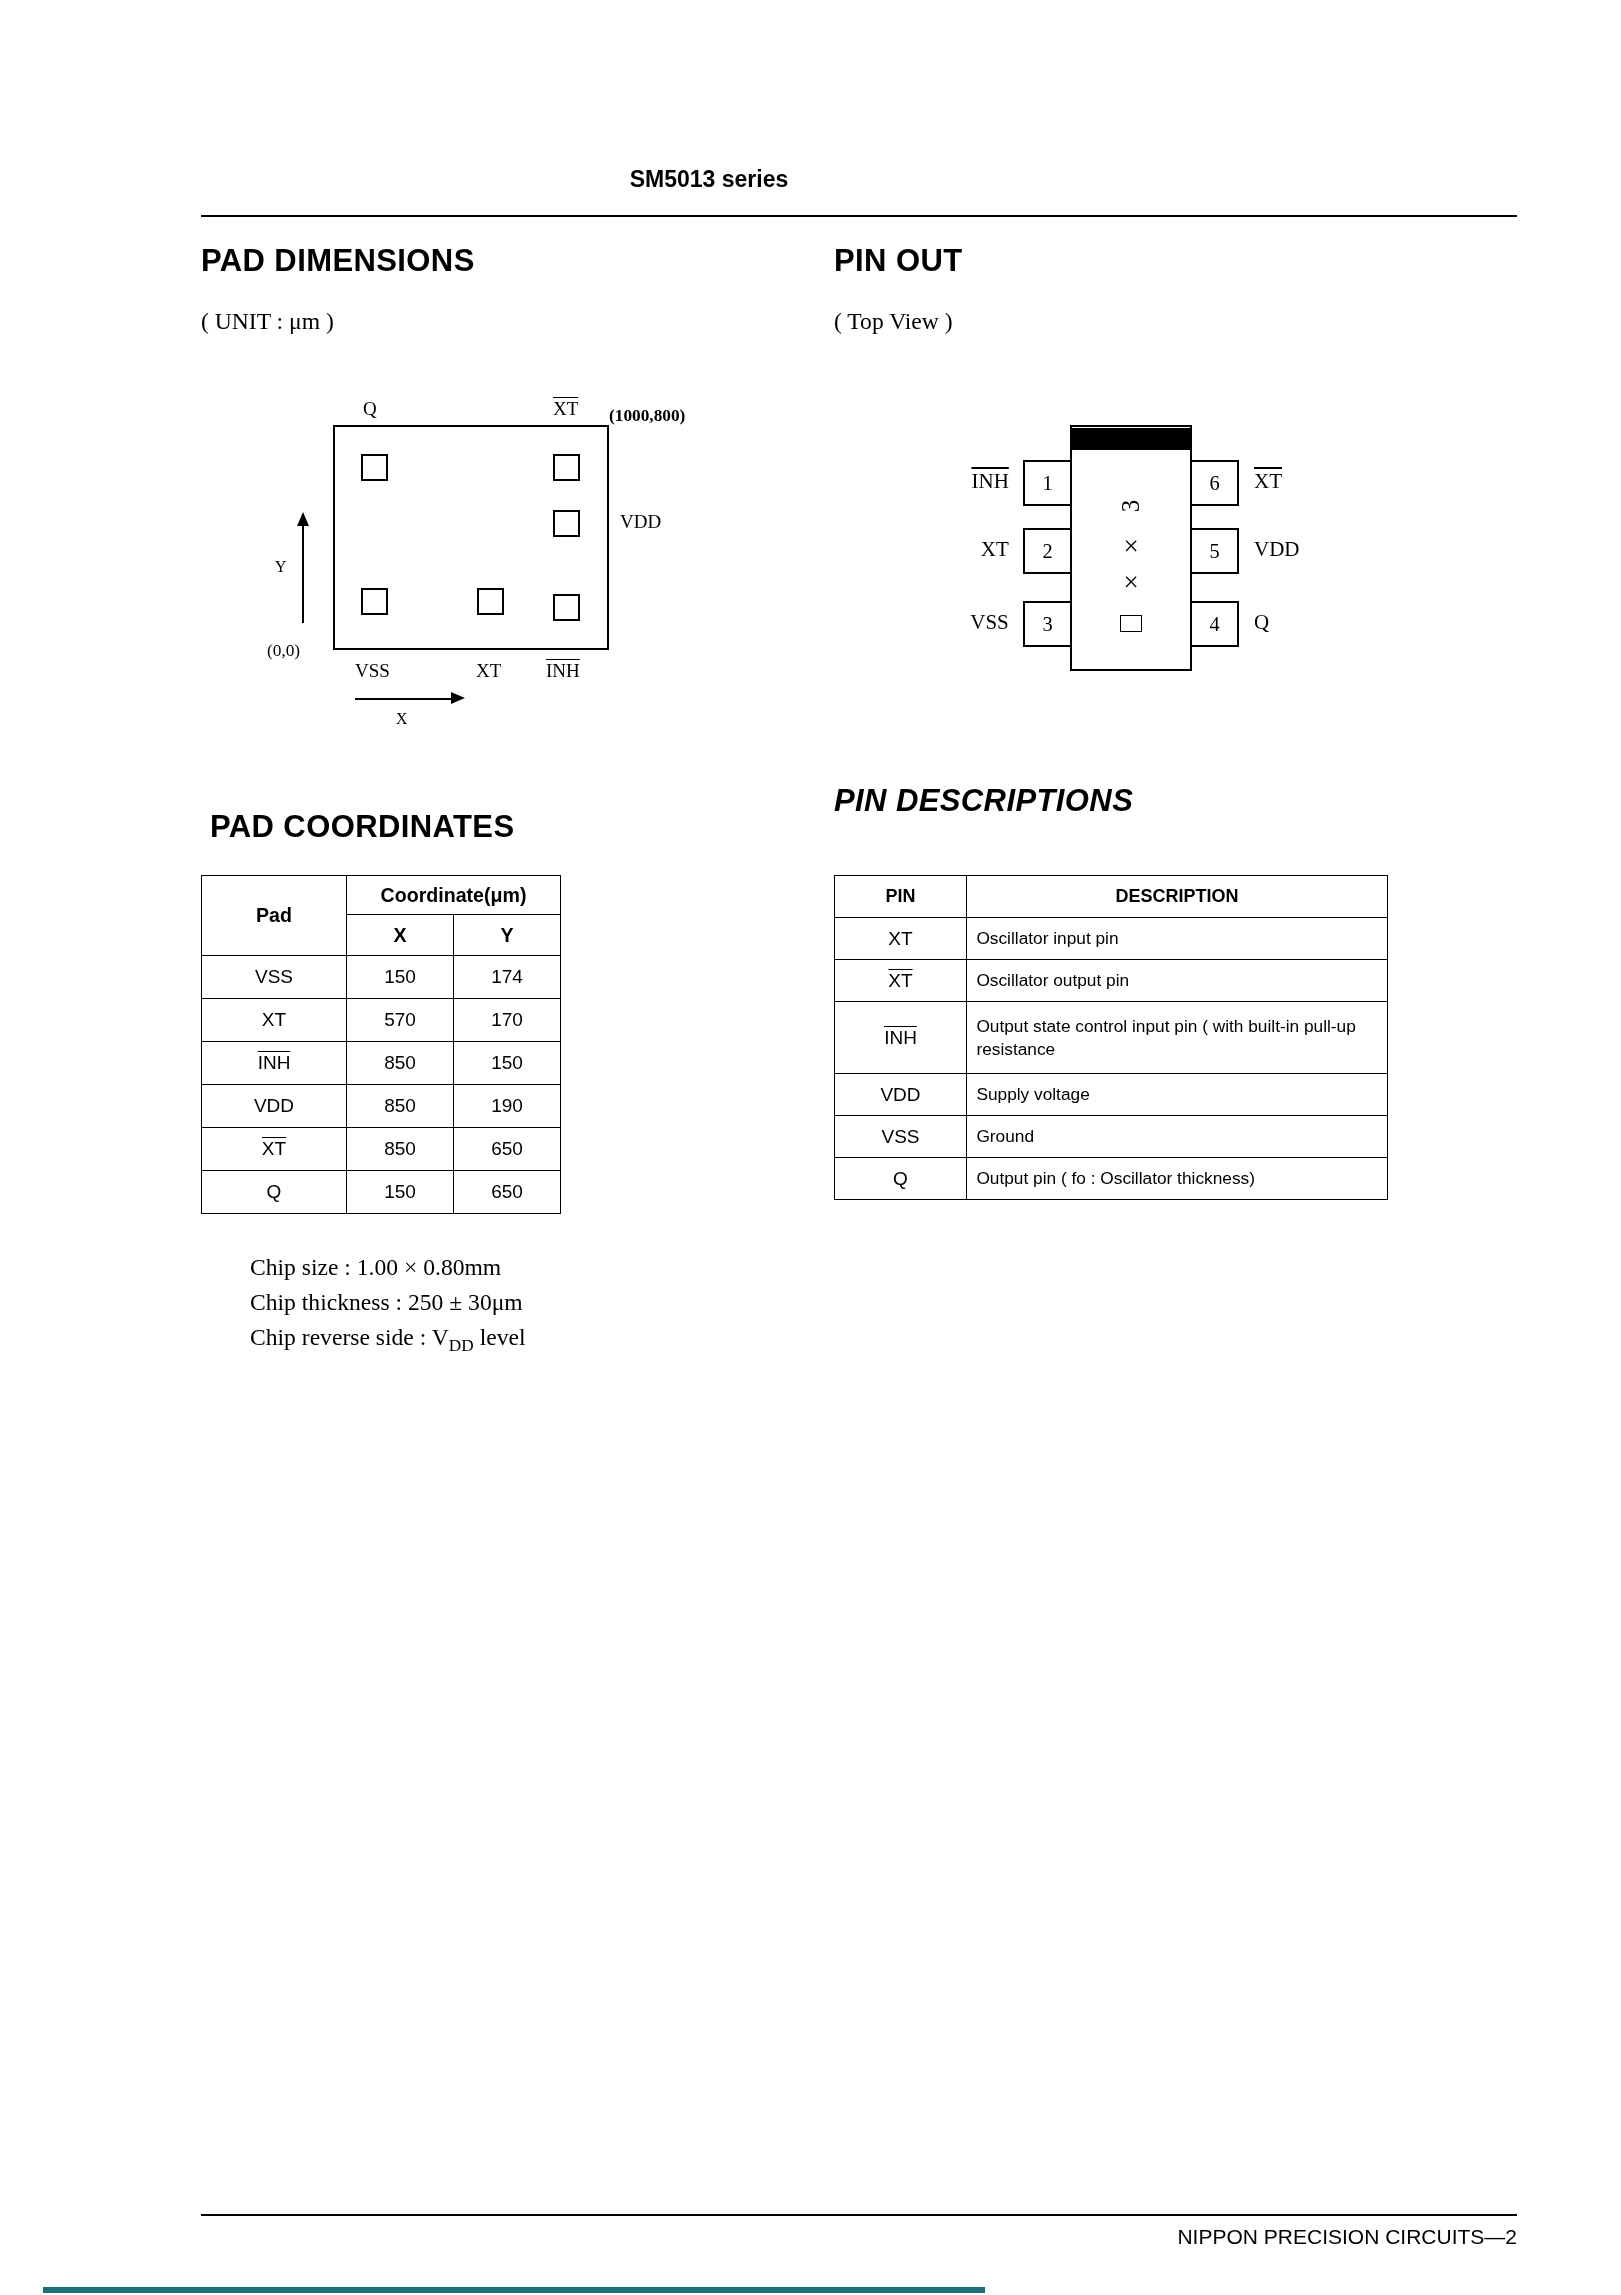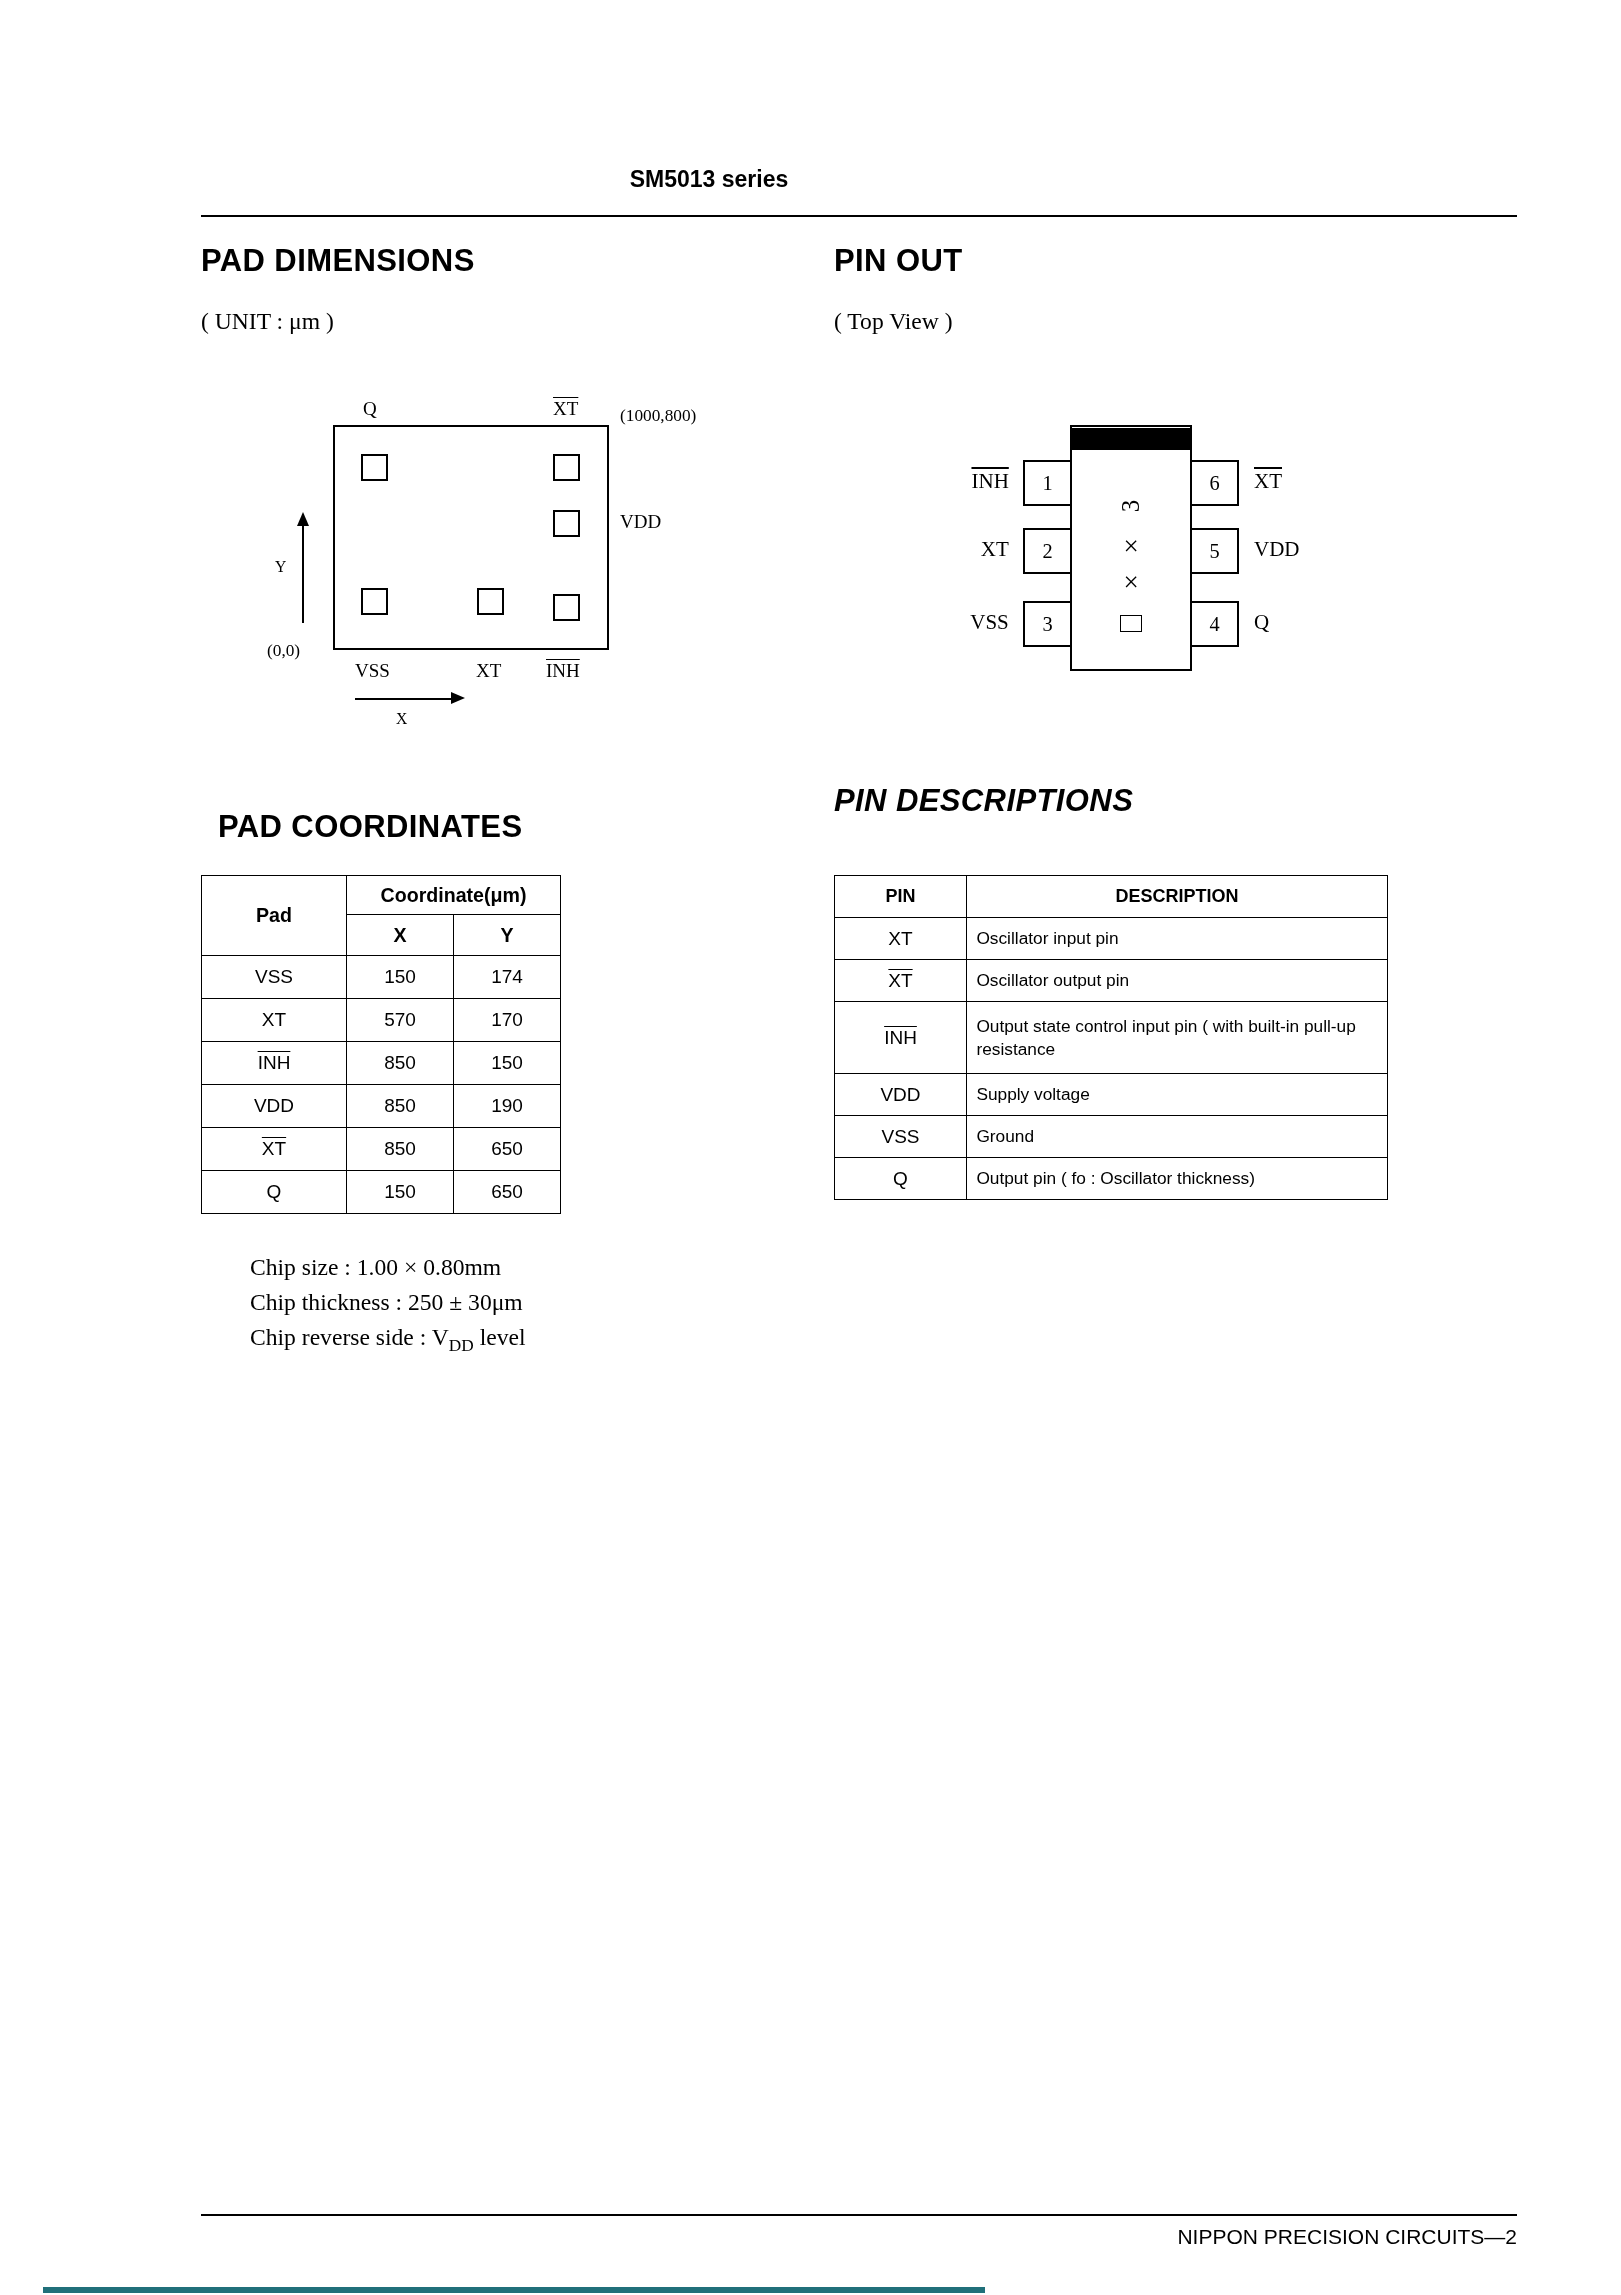--- a/index.html
+++ b/index.html
@@ -71,21 +71,21 @@
 
     <div class="pad-sq" style="left:160px; top:61px;"></div>
     <div class="pad-sq" style="left:352px; top:61px;"></div>
     <div class="pad-sq" style="left:352px; top:117px;"></div>
     <div class="pad-sq" style="left:160px; top:195px;"></div>
     <div class="pad-sq" style="left:276px; top:195px;"></div>
     <div class="pad-sq" style="left:352px; top:201px;"></div>
 
     <div class="diag-label" style="left:162px; top:4.7px;">Q</div>
     <div class="diag-label" style="left:352px; top:4.7px;"><span class="ov">XT</span></div>
-    <div class="small-label" style="left:419px; top:12.6px;">(1000,800)</div>
+    <div class="small-label" style="left:408px; top:12.6px;font-weight:bold;">(1000,800)</div>
     <div class="diag-label" style="left:419px; top:118px;">VDD</div>
     <div class="small-label" style="left:66px; top:248px;">(0,0)</div>
     <div class="diag-label" style="left:154px; top:267px;">VSS</div>
     <div class="diag-label" style="left:275px; top:267px;">XT</div>
     <div class="diag-label" style="left:345px; top:267px;"><span class="ov">INH</span></div>
 
     <div class="vline" style="left:101px; top:132px; height:98px;"></div>
     <div class="arrow-up" style="left:96px; top:119px;"></div>
     <div class="small-label" style="left:74px; top:165px; font-size:15.7px;">Y</div>
 
@@ -123,21 +123,21 @@
     <div class="pin-label right" style="top:76px;"><span class="ov">XT</span></div>
     <div class="pin-label right" style="top:144px;">VDD</div>
     <div class="pin-label right" style="top:217px;">Q</div>
 
     <div class="mark-3">3</div>
     <div class="mark-x" style="top:137px;">×</div>
     <div class="mark-x" style="top:173px;">×</div>
     <div class="mark-sq"></div>
   </div>
 
-  <div class="section-title" style="left:218px; top:809px;">PAD COORDINATES</div>
+  <div class="section-title" style="left:210px; top:809px;">PAD COORDINATES</div>
   <div class="section-title" style="left:834px; top:783px;font-style:italic;">PIN DESCRIPTIONS</div>
 
   <table class="doc pad-table" style="left:201px; top:875px;">
     <colgroup>
         <col style="width:145px">
         <col style="width:107px">
         <col style="width:107px">
       </colgroup>
     <tbody>
         <tr style="height:39px">

